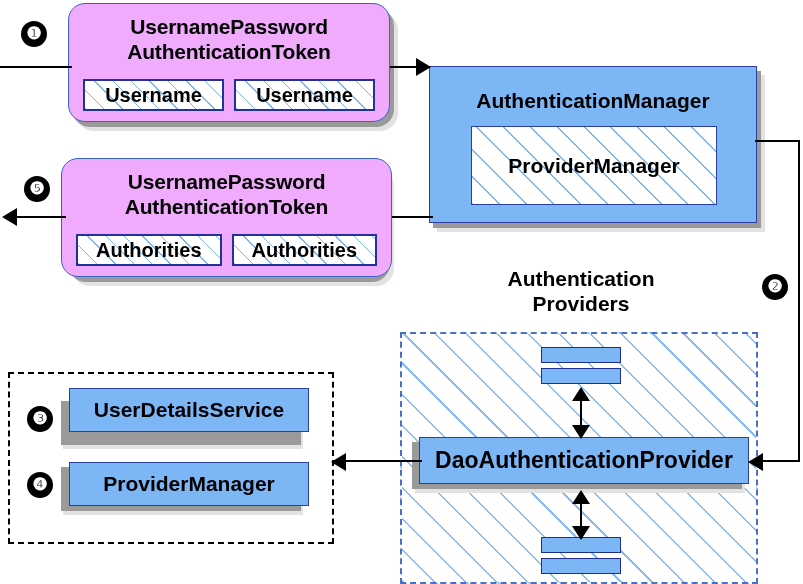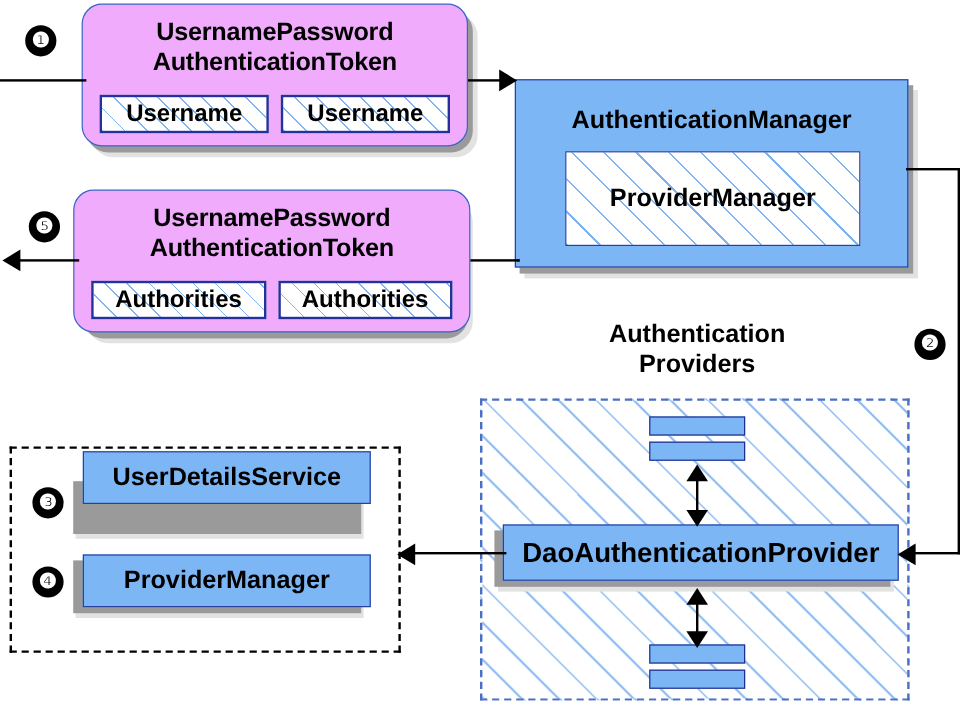--- a/index.html
+++ b/index.html
@@ -277,20 +277,20 @@
   <div class="stub" style="left:541px;top:558px;width:80px;height:16px;"></div>
 
   <div class="ln ln-h abs" style="left:345px;top:460px;width:77px;"></div>
   <div class="arrow arrow-l" style="left:331px;top:453px;"></div>
 
   <div class="dash-group" style="left:8px;top:372px;width:326px;height:172px;"></div>
 
   <div class="marker" style="left:27px;top:406px;">❸</div>
   <div class="shadow-light" style="left:63px;top:405px;width:240px;height:44px;z-index:11;"></div>
   <div class="shadow-dark" style="left:61px;top:401px;width:240px;height:44px;z-index:12;"></div>
-  <div class="svc-box" style="left:69px;top:376px;width:240px;height:44px;">UserDetailsService</div>
+  <div class="svc-box" style="left:69px;top:388px;width:240px;height:44px;">UserDetailsService</div>
 
   <div class="marker" style="left:27px;top:472px;">❹</div>
   <div class="shadow-light" style="left:63px;top:471px;width:240px;height:44px;z-index:11;"></div>
   <div class="shadow-dark" style="left:61px;top:467px;width:240px;height:44px;z-index:12;"></div>
   <div class="svc-box" style="left:69px;top:462px;width:240px;height:44px;">ProviderManager</div>
 
 </div>
 
 </body></html>

